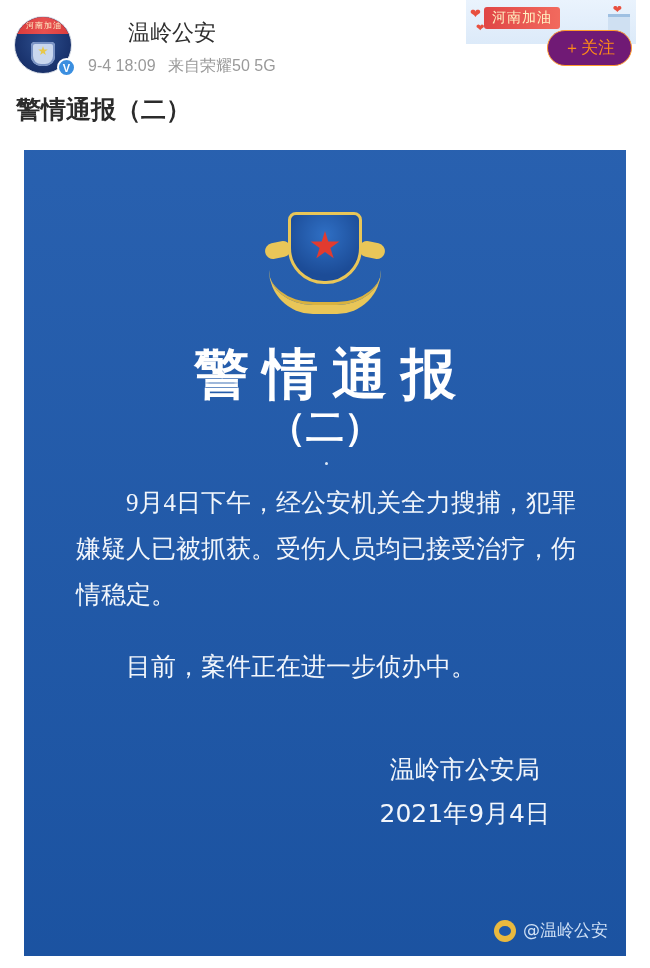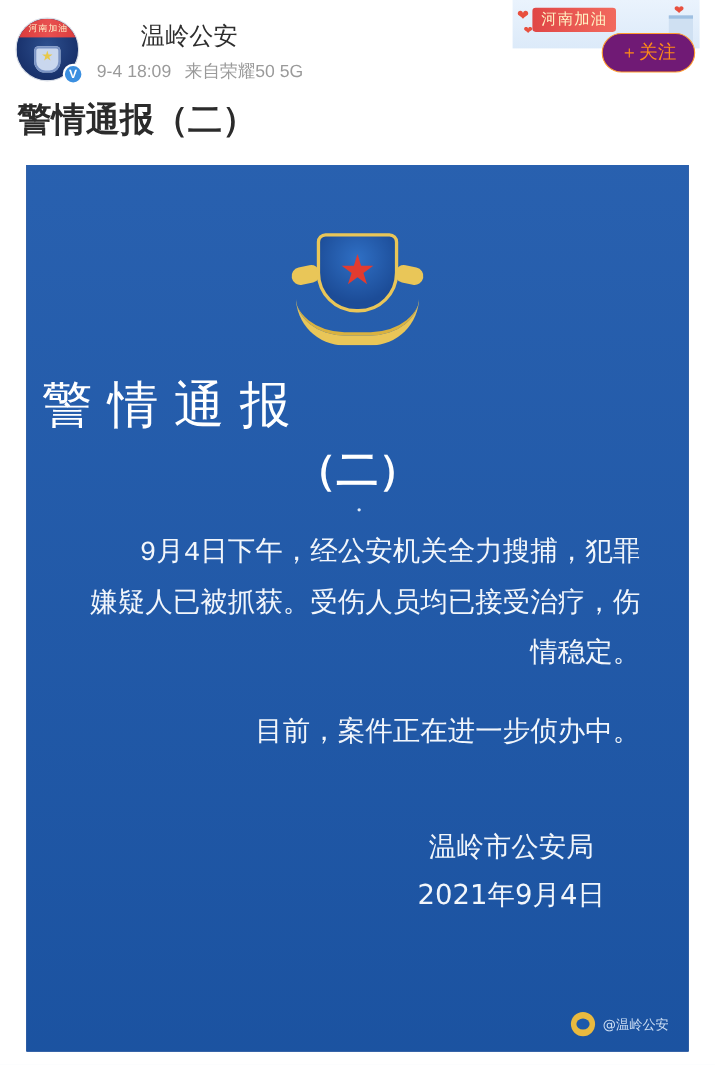--- a/index.html
+++ b/index.html
@@ -167,21 +167,21 @@
     position: absolute;
     right: 6px; top: 14px;
     width: 22px; height: 24px;
     background: #cfe0f2;
     border-top: 3px solid #9fc0e2;
   }
 
   
   .post-title {
     padding: 0 16px;
-    font-size: 31px;
+    font-size: 25px;
     font-weight: bold;
     color: #2b2b2b;
     line-height: 34px;
     height: 52px;
   }
 
   
   .notice-wrap {
     margin: 6px 24px 0 24px;
     height: 806px;
@@ -237,23 +237,24 @@
     background: #e9c658;
     border-radius: 10px;
   }
   .emblem .wings-l { left: -4px; transform: rotate(-12deg); }
   .emblem .wings-r { right: -4px; transform: rotate(12deg); }
 
   .notice-title {
     position: absolute;
     top: 188px;
     left: 0; right: 0;
+    text-align: center;
     color: #ffffff;
-    font-size: 46px;
-    font-weight: normal;
+    font-size: 55px;
+    font-weight: bold;
     letter-spacing: 14px;
     text-indent: 14px;
     font-family: "DejaVu Sans", sans-serif;
   }
   .notice-subtitle {
     position: absolute;
     top: 252px;
     left: 0; right: 0;
     text-align: center;
     color: #ffffff;
@@ -262,22 +263,21 @@
     font-family: "DejaVu Sans", sans-serif;
   }
   .notice-body {
     position: absolute;
     top: 330px;
     left: 52px;
     right: 44px;
     color: #f2f6fb;
     font-size: 25px;
     line-height: 46px;
-    font-family: Liberation Mono, monospace;
-    text-align: right;
+    font-family: Liberation Serif, serif;
   }
   .notice-body p { margin: 0; }
   .notice-body p.indent { text-indent: 50px; }
   .notice-body p.second { margin-top: 26px; text-indent: 50px; }
 
   .notice-signature {
     position: absolute;
     right: 76px;
     top: 598px;
     text-align: center;
@@ -287,21 +287,21 @@
     font-family: "DejaVu Sans", sans-serif;
   }
 
   .watermark {
     position: absolute;
     right: 18px;
     bottom: 14px;
     display: flex;
     align-items: center;
     color: #cfe0f5;
-    font-size: 12px;
+    font-size: 17px;
     font-family: "DejaVu Sans", sans-serif;
   }
   .weibo-eye {
     width: 22px; height: 22px;
     border-radius: 50%;
     background: #e9b93f;
     margin-right: 7px;
     position: relative;
     flex: 0 0 22px;
   }

